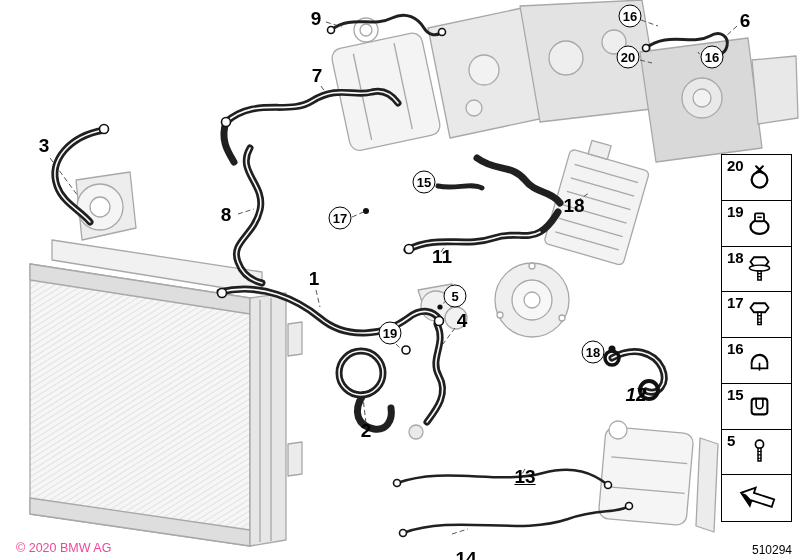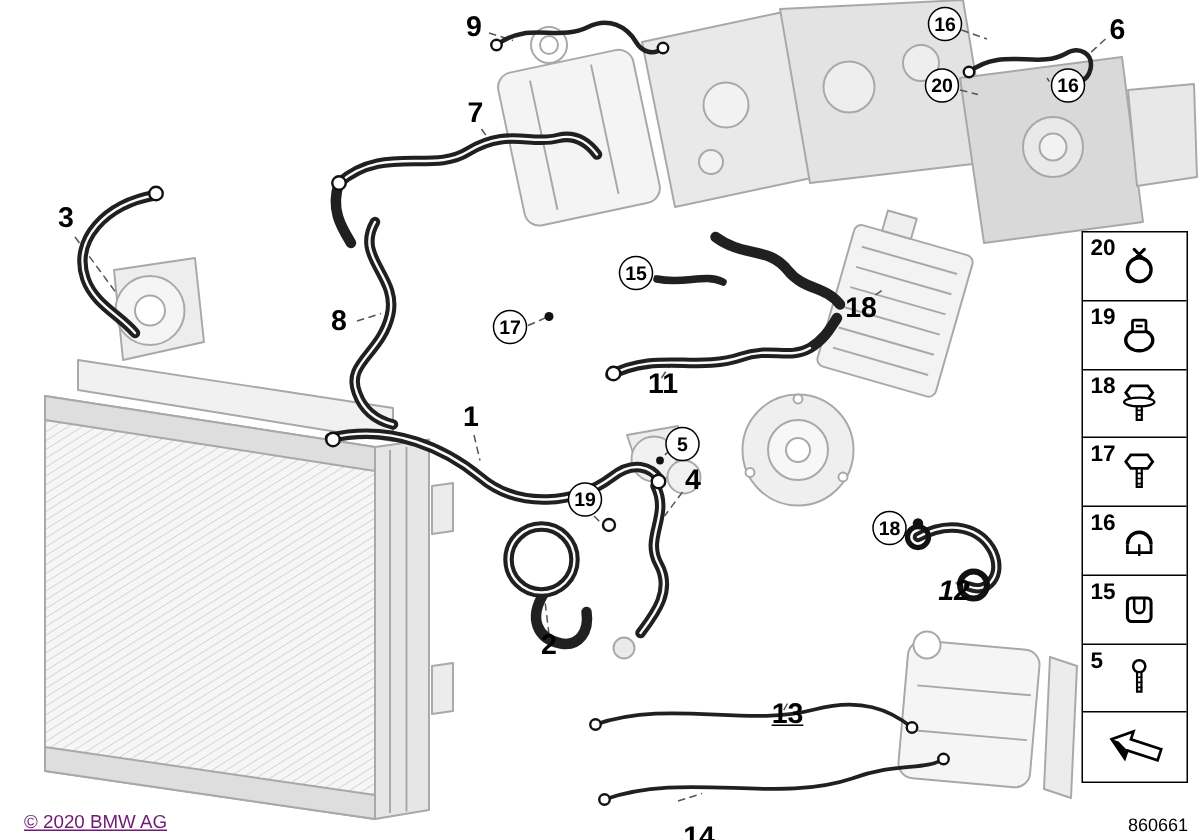--- a/index.html
+++ b/index.html
@@ -17,21 +17,21 @@
 
   .legend { position:absolute; left:721px; top:154px; width:71px; height:368px;
             display:grid; grid-template-rows:repeat(8,1fr); border:1.3px solid #000; background:#fff; }
   .legend-cell { border-bottom:1.3px solid #000; display:flex; align-items:center; position:relative; }
   .legend-cell:last-child { border-bottom:none; }
   .legend-num { position:absolute; top:2px; left:5px; font-weight:bold; font-size:15px; }
   .legend-icon { margin:auto auto auto 24px; width:27px; height:27px; }
   .arrow-cell { justify-content:center; }
   .arrow-cell .legend-icon { margin:auto; width:38px; height:28px; }
 
-  .copyright { position:absolute; left:16px; bottom:5px; font-size:12.5px; color:#701a75;text-decoration:underline; }
+  .copyright { position:absolute; left:16px; bottom:5px; font-size:12.5px; color:#ec4899; }
   .diagram-number { position:absolute; right:8px; bottom:3px; font-size:12px; color:#000; }
 </style>
 </head>
 <body>
 
 <div class="stage">
 
   <svg class="art" viewBox="0 0 800 560" xmlns="http://www.w3.org/2000/svg">
     <defs>
       <pattern id="hatch" width="5" height="5" patternUnits="userSpaceOnUse" patternTransform="rotate(58)">
@@ -306,14 +306,14 @@
         </svg>
       </div>
       <div class="legend-cell arrow-cell">
         <svg viewBox="0 0 34 24" class="legend-icon">
           <use href="#direction-arrow-icon"></use>
         </svg>
       </div>
     </div>
 
   <div class="copyright">© 2020 BMW AG</div>
-  <div class="diagram-number">860661</div>
+  <div class="diagram-number">510294</div>
 </div>
 
 </body></html>

